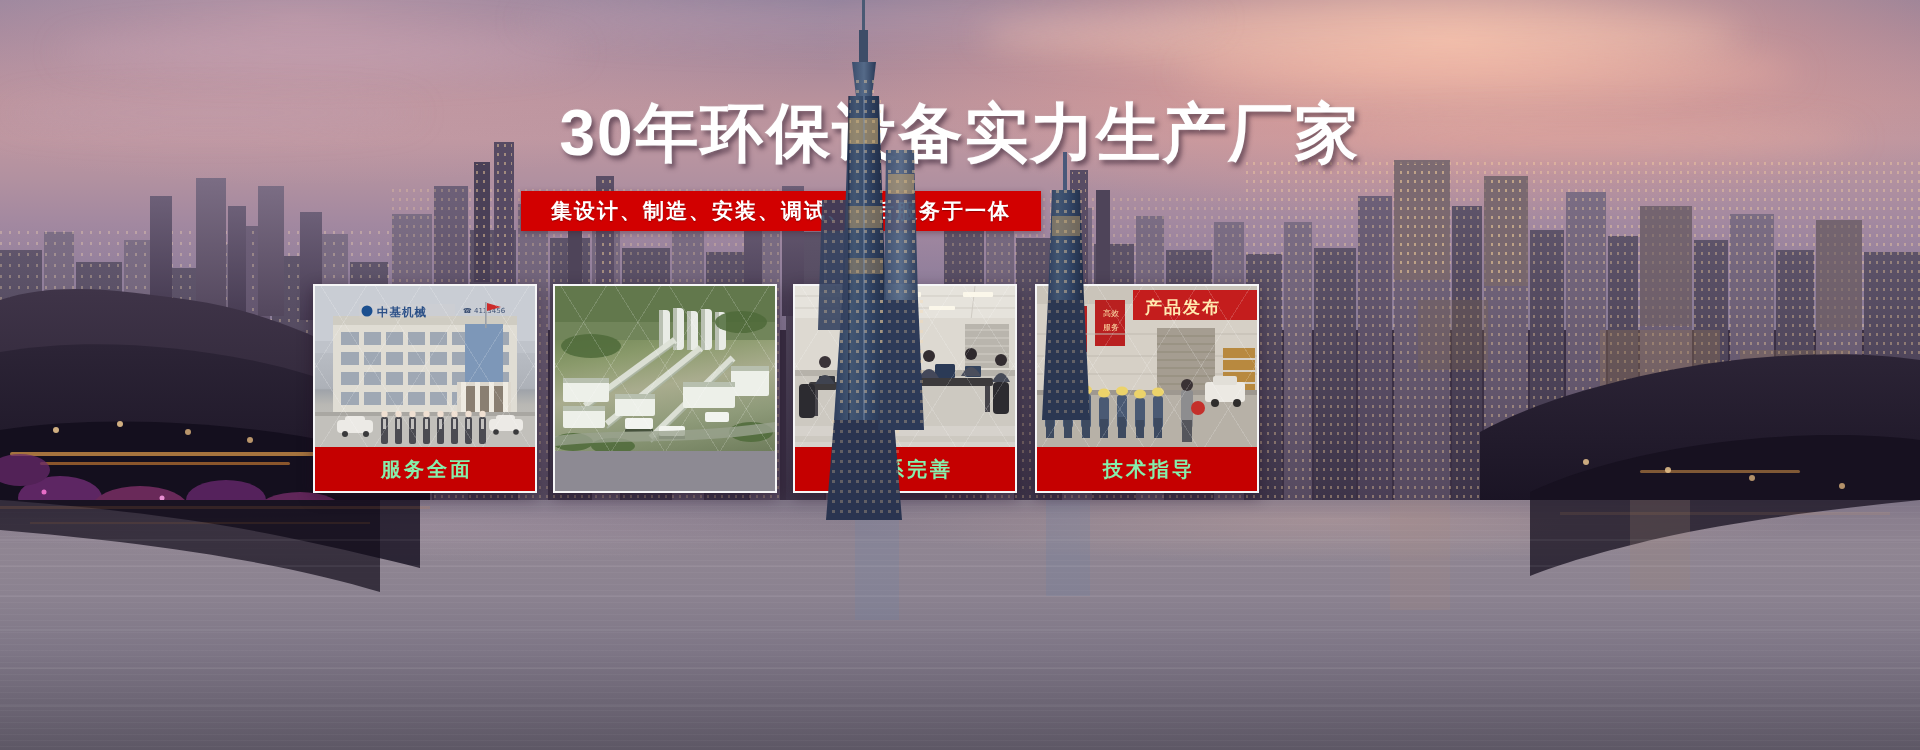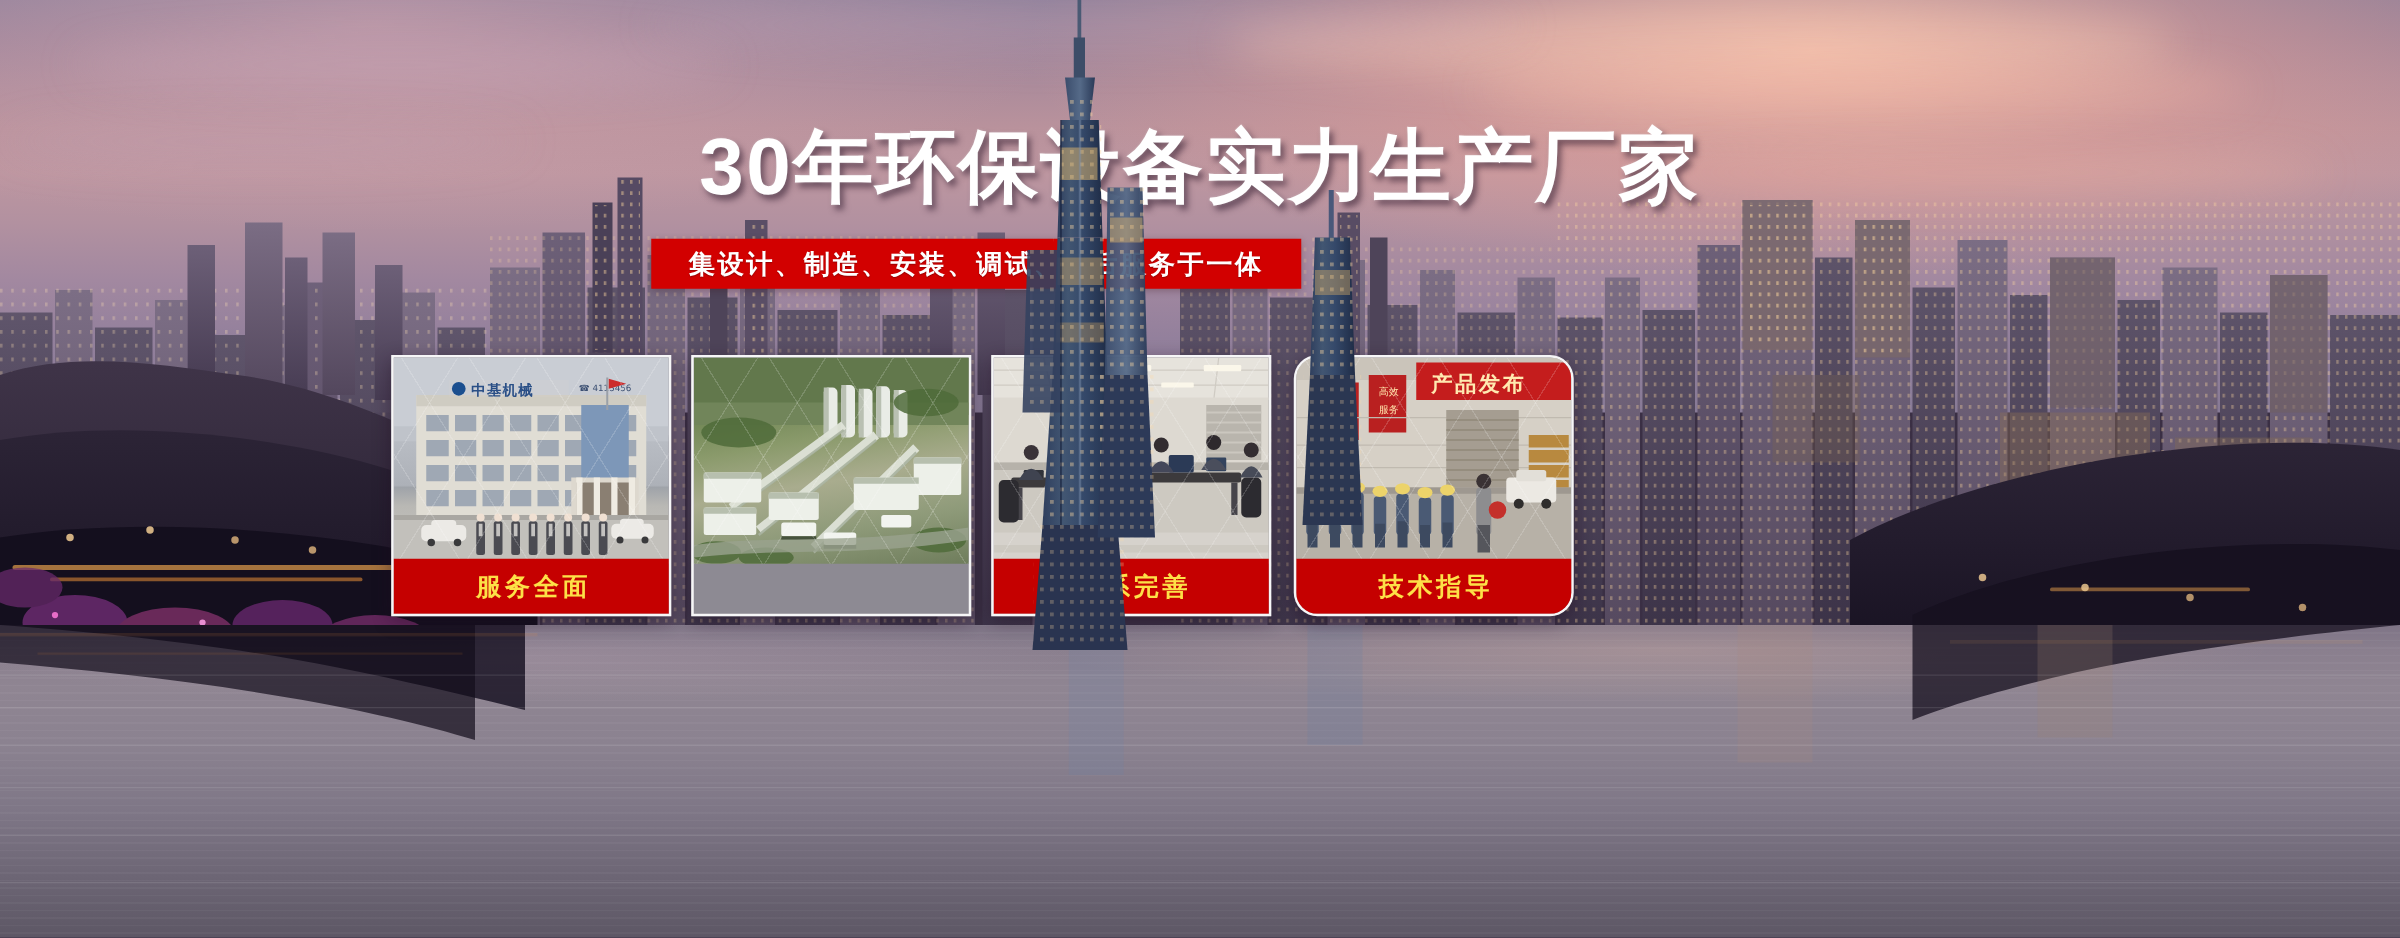--- a/index.html
+++ b/index.html
@@ -87,21 +87,21 @@
     border:2px solid rgba(255,255,255,.92);
     box-shadow:0 4px 14px rgba(30,10,30,.45);
     background:#8d8a93;overflow:hidden;
   }
   .card-photo{position:absolute;left:0;top:0;width:100%;height:165px;overflow:hidden;}
   .card-cap{
     position:absolute;left:-2px;bottom:-2px;width:224px;height:44px;
     background:#c50000;border:2px solid rgba(255,255,255,.92);border-top:none;
     display:flex;align-items:center;justify-content:center;
   }
-  .card-cap span{color:#fde047;font-size:20px;font-weight:bold;letter-spacing:3px;white-space:nowrap;}
+  .card-cap span{color:#86efac;font-size:20px;font-weight:bold;letter-spacing:3px;white-space:nowrap;}
   .wm{
     position:absolute;left:0;top:0;width:100%;height:100%;
     background-image:
       repeating-linear-gradient(58deg, rgba(255,255,255,.16) 0 1px, rgba(0,0,0,0) 1px 46px),
       repeating-linear-gradient(-58deg, rgba(255,255,255,.16) 0 1px, rgba(0,0,0,0) 1px 46px);
     pointer-events:none;
   }
 
   
   .p1{background:linear-gradient(180deg,#c7cbd2 0%,#c2c6ce 38%,#b9bdc4 39%,#adb1b8 62%,#9fa3a9 63%,#b9b8b4 72%,#c9c7c2 100%);}
@@ -649,21 +649,21 @@
             <rect x="0" y="156" width="220" height="6"></rect>
           </g>
         </svg>
         <div class="wm"></div>
       </div>
       <div class="card-cap">
         <span>体系完善</span>
       </div>
     </div>
 
-    <div class="card" style="left:1035px;border-radius:19px;">
+    <div class="card" style="left:1035px;">
       <div class="card-photo p4">
         <svg width="220" height="165" viewBox="0 0 220 165">
 
           <rect x="0" y="0" width="220" height="104" fill="#d6d0c6"></rect>
           <rect x="0" y="0" width="220" height="18" fill="#cac4ba"></rect>
 
           <rect x="96" y="4" width="124" height="30" fill="#c41d1d"></rect>
           <text x="108" y="27" font-family="DejaVu Sans, sans-serif" font-size="17" font-weight="bold" fill="#ffe9b0" letter-spacing="2">产品发布</text>
 
           <rect x="20" y="20" width="30" height="46" fill="#b92020"></rect>

